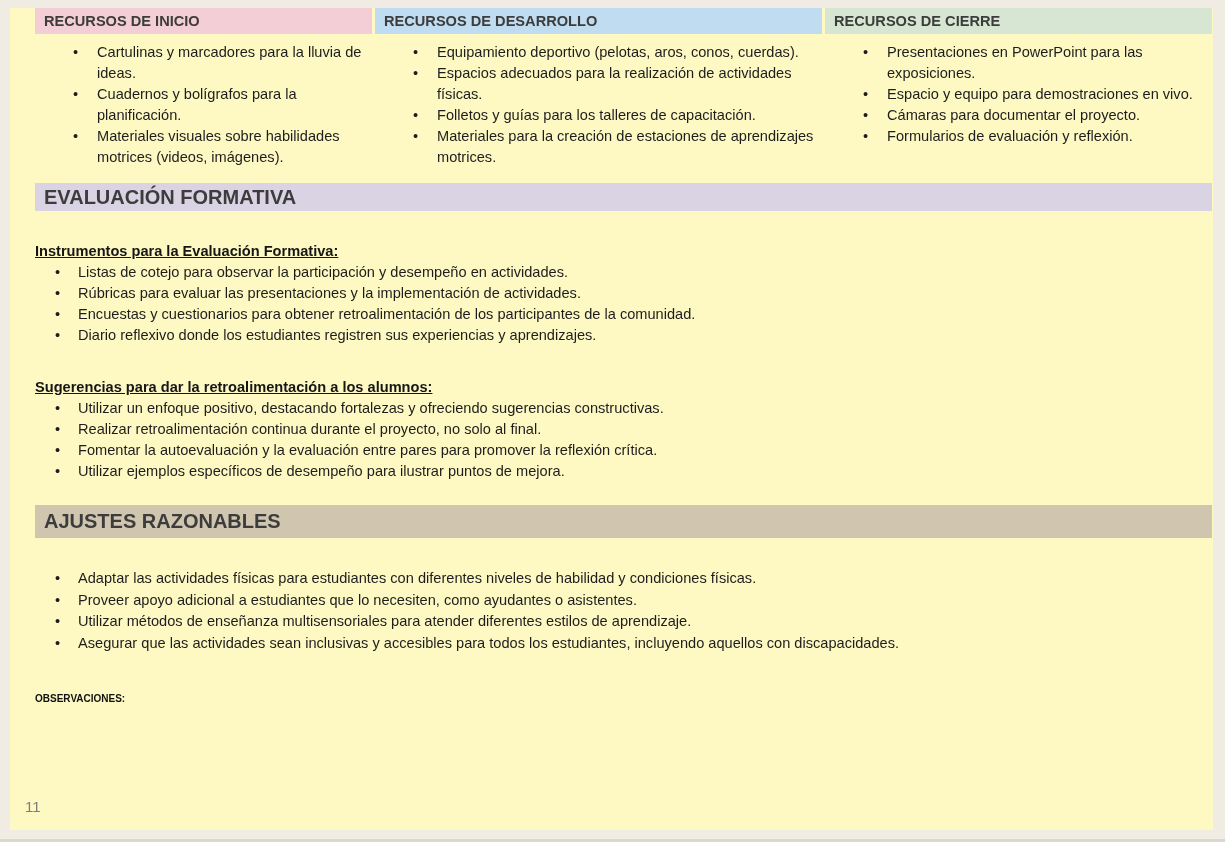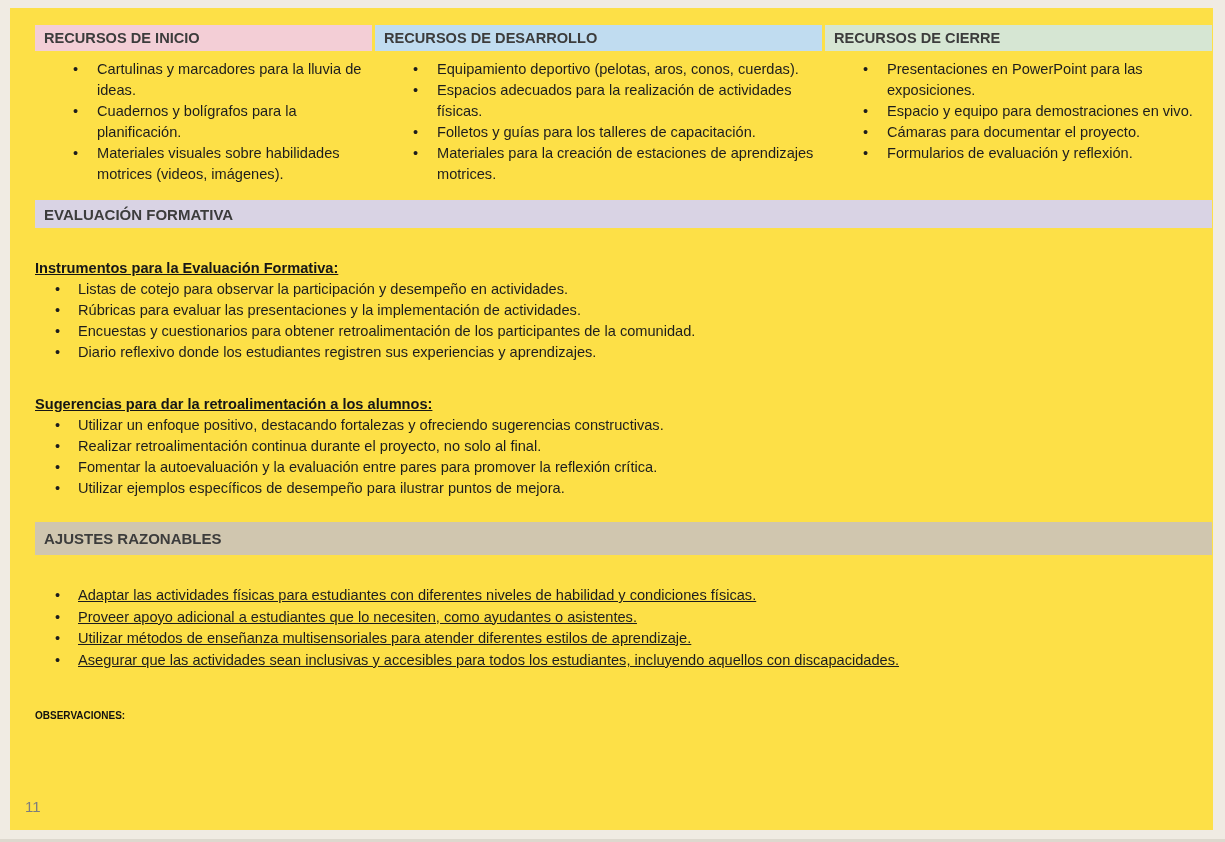--- a/index.html
+++ b/index.html
@@ -17,23 +17,23 @@
     left: 0; right: 0; bottom: 0;
     height: 3px;
     background: #ddd8ce;
   }
   .page {
     position: absolute;
     left: 10px;
     top: 8px;
     width: 1203px;
     height: 822px;
-    background: #fde047;
+    background: #fef9c3;
     box-sizing: border-box;
-    padding: 17px 0 0 25px;
+    padding: 0 0 0 25px;
     overflow: hidden;
   }
   .content { width: 1177px; position: relative; color: #1d1d1d; font-size: 14.6px; }
 
   
   .res-row { display: flex; gap: 3px; min-height: 175px; align-items: stretch; }
   .res-col { box-sizing: border-box; }
   .res-col.c1 { width: 337px; }
   .res-col.c2 { width: 447px; }
   .res-col.c3 { width: 387px; }
@@ -49,21 +49,21 @@
   ul { list-style: none; margin: 0; padding: 0; }
   li { position: relative; line-height: 21px; }
 
   .res-col ul { margin-top: 8px; }
   .res-col li { padding-left: 62px; }
   .res-col li::before { content: "\2022"; position: absolute; left: 38px; }
 
   
   .bar {
     font-weight: bold;
-    font-size: 15px;
+    font-size: 20px;
     color: #3c3c3c;
     padding-left: 9px;
     box-sizing: border-box;
     display: flex;
     align-items: center;
   }
   .bar.lavender { height: 28px; }
   .bar.tan { height: 33px; margin-top: 23px; }
 
   .sub-heading {
@@ -73,21 +73,21 @@
     color: #161616;
     font-weight: bold;
   }
   .sub-heading.second { margin-top: 31px; }
 
   .wide-list { margin-top: 0; }
   .wide-list li { padding-left: 43px; }
   .wide-list li::before { content: "\2022"; position: absolute; left: 20px; }
 
   .adjust-list { margin-top: 30px; }
-  .adjust-list li { line-height: 21.5px; padding-left: 43px; text-decoration: underline; }
+  .adjust-list li { line-height: 21.5px; padding-left: 43px; }
   .adjust-list li::before { content: "\2022"; position: absolute; left: 20px; }
 
   .observaciones {
     margin-top: 39px;
     font-weight: bold;
     font-size: 10px;
     color: #111111;
   }
 
   .page-number {

